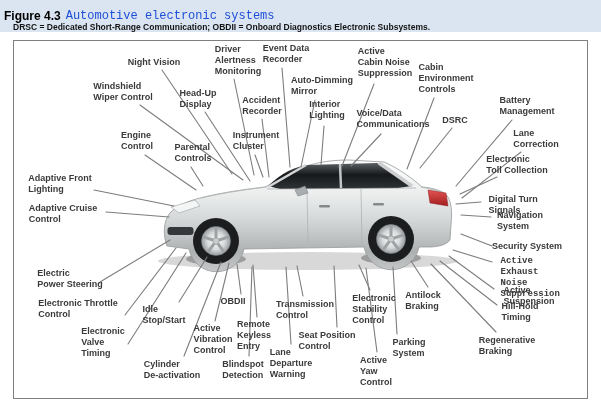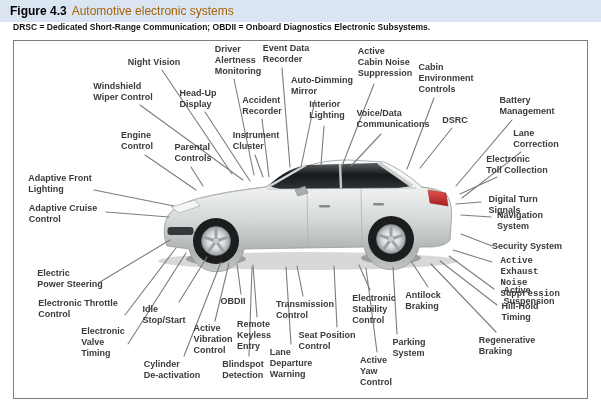--- a/index.html
+++ b/index.html
@@ -1,25 +1,25 @@
 <!DOCTYPE html>
 <html><head>
 <meta charset="utf-8">
 <style>
   html,body{margin:0;padding:0;}
   body{
     width:601px;height:408px;position:relative;overflow:hidden;
     background:#ffffff;font-family:"Liberation Sans",sans-serif;
   }
   .title-bar{
-    position:absolute;left:0;top:0;width:601px;height:22px;
-    display:flex;align-items:center;box-sizing:border-box;padding-left:10px;
+    position:absolute;left:0;top:0;width:601px;height:32px;
+    display:flex;align-items:center;box-sizing:border-box;padding-left:4px;
   }
   .fig-label{font-size:12px;font-weight:700;color:#000;margin-right:5px;white-space:nowrap;}
-  .fig-title{font-size:12px;font-weight:400;color:#a16207;white-space:nowrap;}
+  .fig-title{font-size:12px;font-weight:400;color:#1d4ed8;white-space:nowrap;font-family:Liberation Mono, monospace;}
   .subtitle{
     position:absolute;left:13px;top:22px;font-size:8.5px;font-weight:700;color:#141414;white-space:nowrap;
   }
   .diagram-box{
     position:absolute;left:13px;top:40px;width:575px;height:359px;
     border:1px solid #7f7f7f;background:#fff;box-sizing:border-box;
   }
   #diagram-svg{position:absolute;left:0;top:0;width:601px;height:408px;pointer-events:none;}
   #labels-layer{position:absolute;left:0;top:0;width:601px;height:408px;}
   .diag-label{

